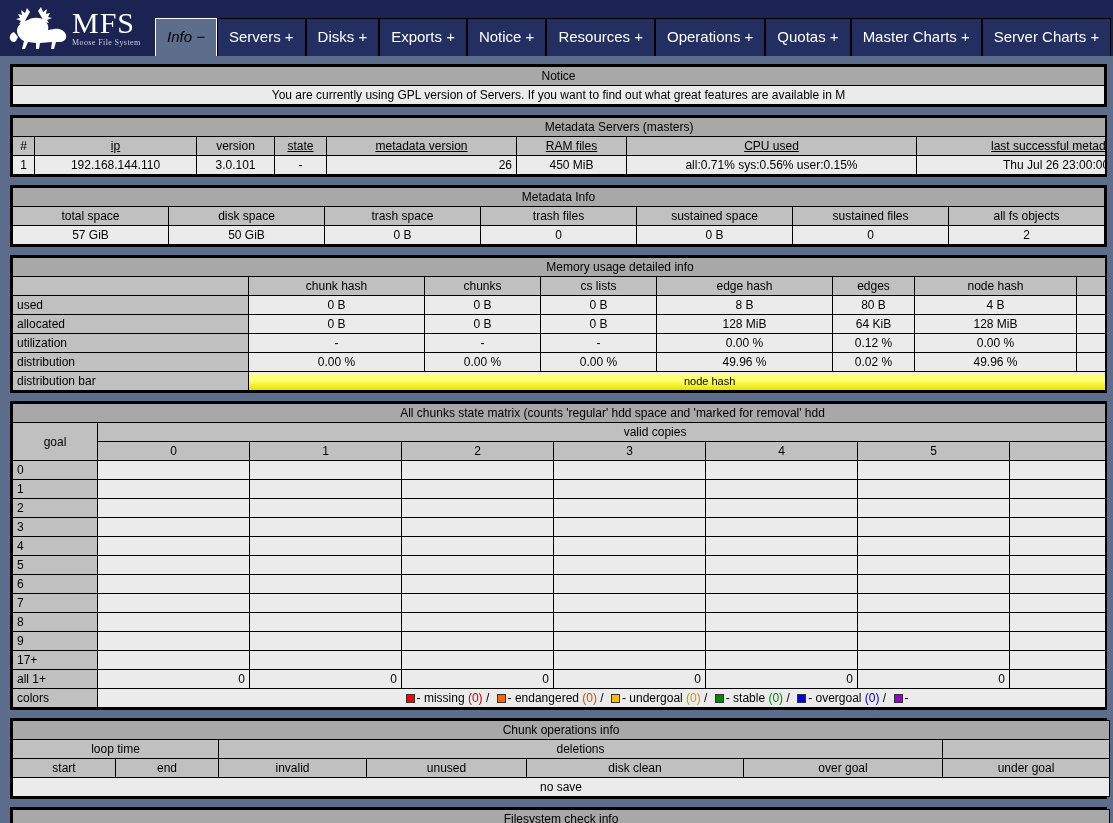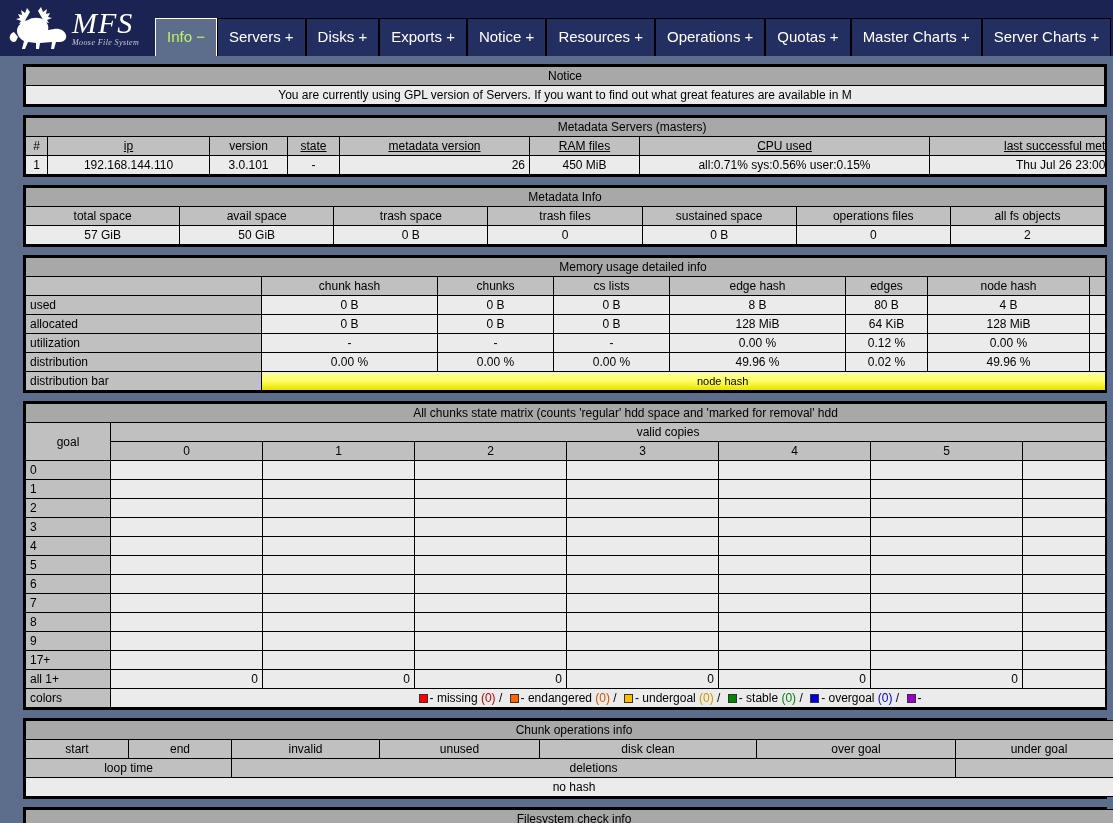--- a/index.html
+++ b/index.html
@@ -29,21 +29,20 @@
     align-items: center;
     padding-left: 8px;
     flex: 0 0 155px;
   }
   #moose-svg { display: block; }
   #logo-text {
     display: flex;
     flex-direction: column;
     margin-left: 2px;
     line-height: 1;
-    font-style: italic;
   }
   #logo-main {
     font-family: "Liberation Serif", serif;
     font-size: 30px;
     color: #fff;
     letter-spacing: 1px;
     line-height: 0.95;
   }
   #logo-sub {
     font-family: "Liberation Serif", serif;
@@ -69,26 +68,27 @@
     border-right: 1px solid #000;
     border-top: 1px solid #000;
     white-space: nowrap;
     cursor: pointer;
     user-select: none;
   }
   .tab.active {
     background: #5d6e8c;
     border: 1px solid #ffffff;
     border-bottom: none;
-    color: #bef264;
+    color: #000000;
+    font-style: italic;
   }
 
   
   .section {
-    margin: 8px 6px 0 23px;
+    margin: 8px 6px 0 10px;
     border: 2px solid #000;
     background: #ebebeb;
   }
   table.mfs {
     width: 100%;
     border-collapse: collapse;
     table-layout: fixed;
   }
   table.mfs td, table.mfs th {
     border: 1px solid #000;
@@ -262,25 +262,25 @@
 </div>
 
 <div class="section">
   <table class="mfs">
     <tbody>
         <tr>
           <td class="tbl-title" colspan="7">Metadata Info</td>
         </tr>
     <tr id="metainfo-header">
           <td class="hdr">total space</td>
-          <td class="hdr">avail space</td>
+          <td class="hdr">disk space</td>
           <td class="hdr">trash space</td>
           <td class="hdr">trash files</td>
           <td class="hdr">sustained space</td>
-          <td class="hdr">operations files</td>
+          <td class="hdr">sustained files</td>
           <td class="hdr">all fs objects</td>
         </tr>
     <tr id="metainfo-values">
           <td class="cell">57 GiB</td>
           <td class="cell">50 GiB</td>
           <td class="cell">0 B</td>
           <td class="cell">0</td>
           <td class="cell">0 B</td>
           <td class="cell">0</td>
           <td class="cell">2</td>
@@ -540,36 +540,36 @@
         <col style="width:148px">
         <col style="width:160px">
       <col style="width:217px">
         <col style="width:199px">
         <col style="width:167px">
     </colgroup>
     <tbody>
         <tr>
           <td class="tbl-title" colspan="7">Chunk operations info</td>
         </tr>
+    <tr>
+      <td class="hdr" colspan="2">loop time</td>
+      <td class="hdr" colspan="4">deletions</td>
+      <td class="hdr"></td>
+    </tr>
     <tr id="chunkops-header">
           <td class="hdr">start</td>
           <td class="hdr">end</td>
           <td class="hdr">invalid</td>
           <td class="hdr">unused</td>
           <td class="hdr">disk clean</td>
           <td class="hdr">over goal</td>
           <td class="hdr">under goal</td>
         </tr>
     <tr>
-      <td class="hdr" colspan="2">loop time</td>
-      <td class="hdr" colspan="4">deletions</td>
-      <td class="hdr"></td>
-    </tr>
-    <tr>
-      <td class="nodata" colspan="7">no hash</td>
+      <td class="nodata" colspan="7">no save</td>
     </tr>
   </tbody>
     </table>
 </div>
 
 <div class="section">
   <table class="mfs">
     <colgroup>
       <col style="width:292px">
         <col style="width:265px">

